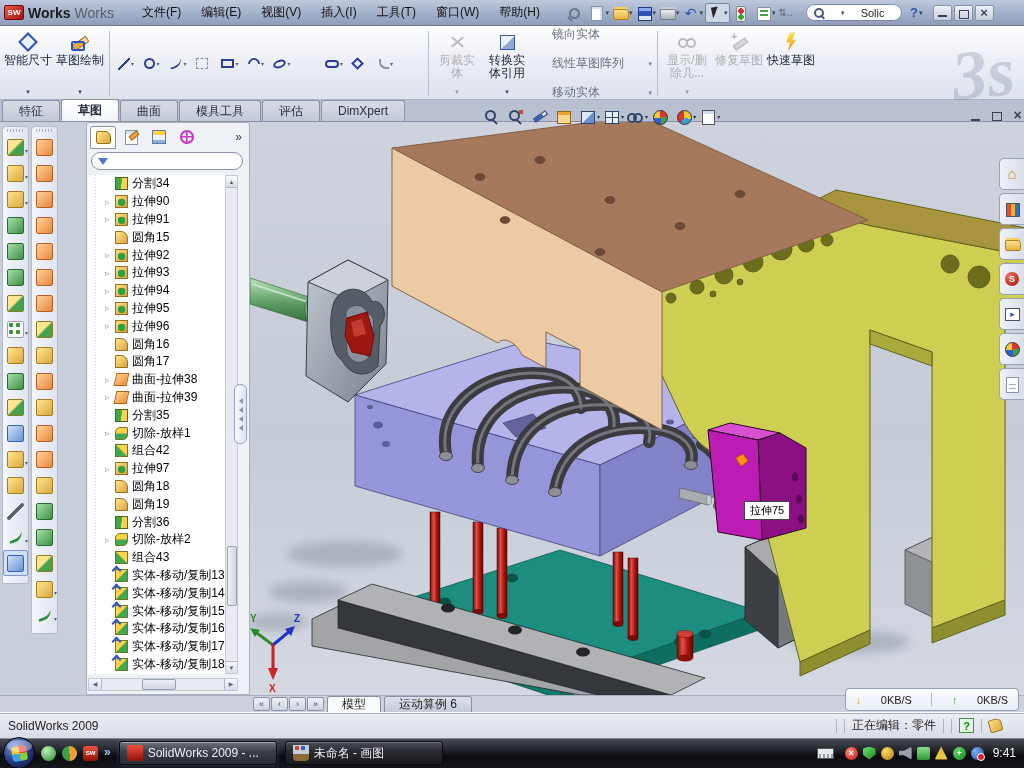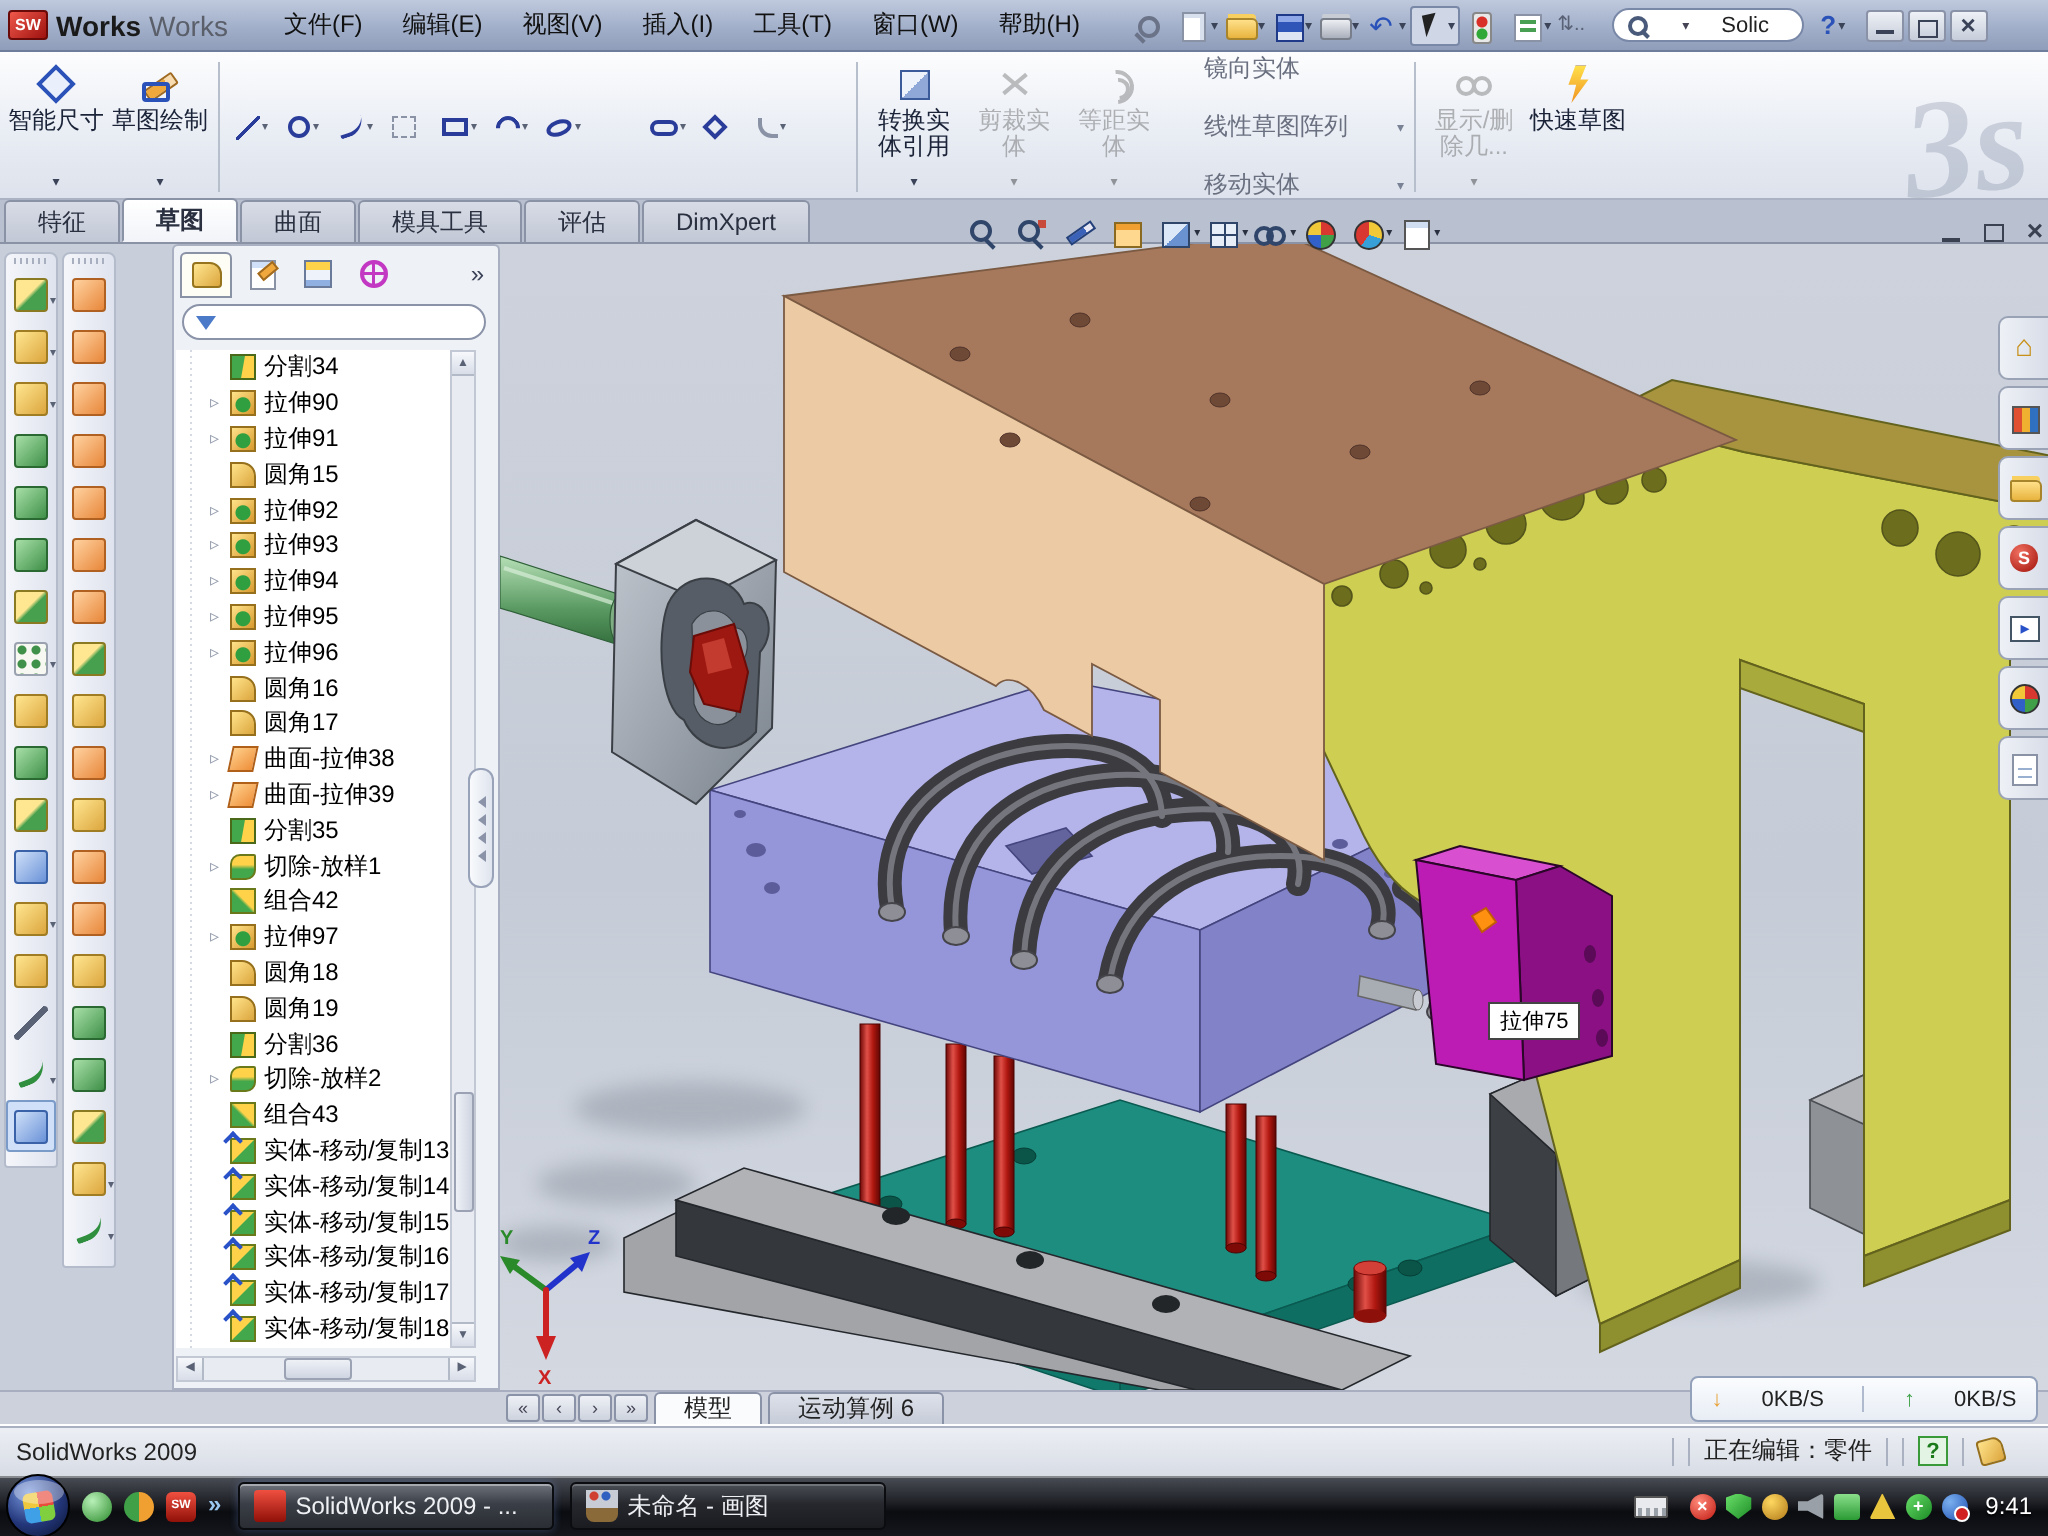--- a/index.html
+++ b/index.html
@@ -394,39 +394,32 @@
           </span>
           <span class="sg-cell">
             <span class="sgi g-point"></span>
             <span class="sg-caret" style="visibility: hidden;">▾</span>
           </span>
         </div>
     </div>
     <div class="vsep"></div>
     <div class="tb-group">
 
-    <div class="tbtn" style="width:50px">
+    <div class="tbtn disabled" style="width:50px">
+          <span class="bico">
+            <span class="bi bi-trim"></span>
+          </span>
+          <span>剪裁实体</span>
+          <span class="b-caret">▾</span>
+        </div>
+        <div class="tbtn" style="width:50px">
           <span class="bico">
             <span class="bi bi-convert"></span>
           </span>
           <span>转换实体引用</span>
-          <span class="b-caret">▾</span>
-        </div>
-        <div class="tbtn disabled" style="width:50px">
-          <span class="bico">
-            <span class="bi bi-trim"></span>
-          </span>
-          <span>剪裁实体</span>
-          <span class="b-caret">▾</span>
-        </div>
-        <div class="tbtn disabled" style="width:50px">
-          <span class="bico">
-            <span class="bi bi-offset"></span>
-          </span>
-          <span>等距实体</span>
           <span class="b-caret">▾</span>
         </div>
       </div>
     <div class="stack3">
 
     <div class="stack-row disabled" style="width:118px">
           <span class="stk-ico bi-mirror bi"></span>
           <span>镜向实体</span>
           <span class="stack-caret" style="visibility: hidden;">▾</span>
         </div>
@@ -443,20 +436,27 @@
       </div>
     <div class="vsep"></div>
     <div class="tb-group">
 
     <div class="tbtn disabled" style="width:52px">
           <span class="bico">
             <span class="bi bi-relations"></span>
           </span>
           <span>显示/删除几...</span>
           <span class="b-caret">▾</span>
+        </div>
+        <div class="tbtn disabled" style="width:52px">
+          <span class="bico">
+            <span class="bi bi-repair"></span>
+          </span>
+          <span>修复草图</span>
+          <span class="b-caret" style="visibility: hidden;">▾</span>
         </div>
         <div class="tbtn" style="width:52px">
           <span class="bico">
             <span class="bi bi-rapid"></span>
           </span>
           <span>快速草图</span>
           <span class="b-caret" style="visibility: hidden;">▾</span>
         </div>
       </div>
     <div class="watermark">3s</div>

